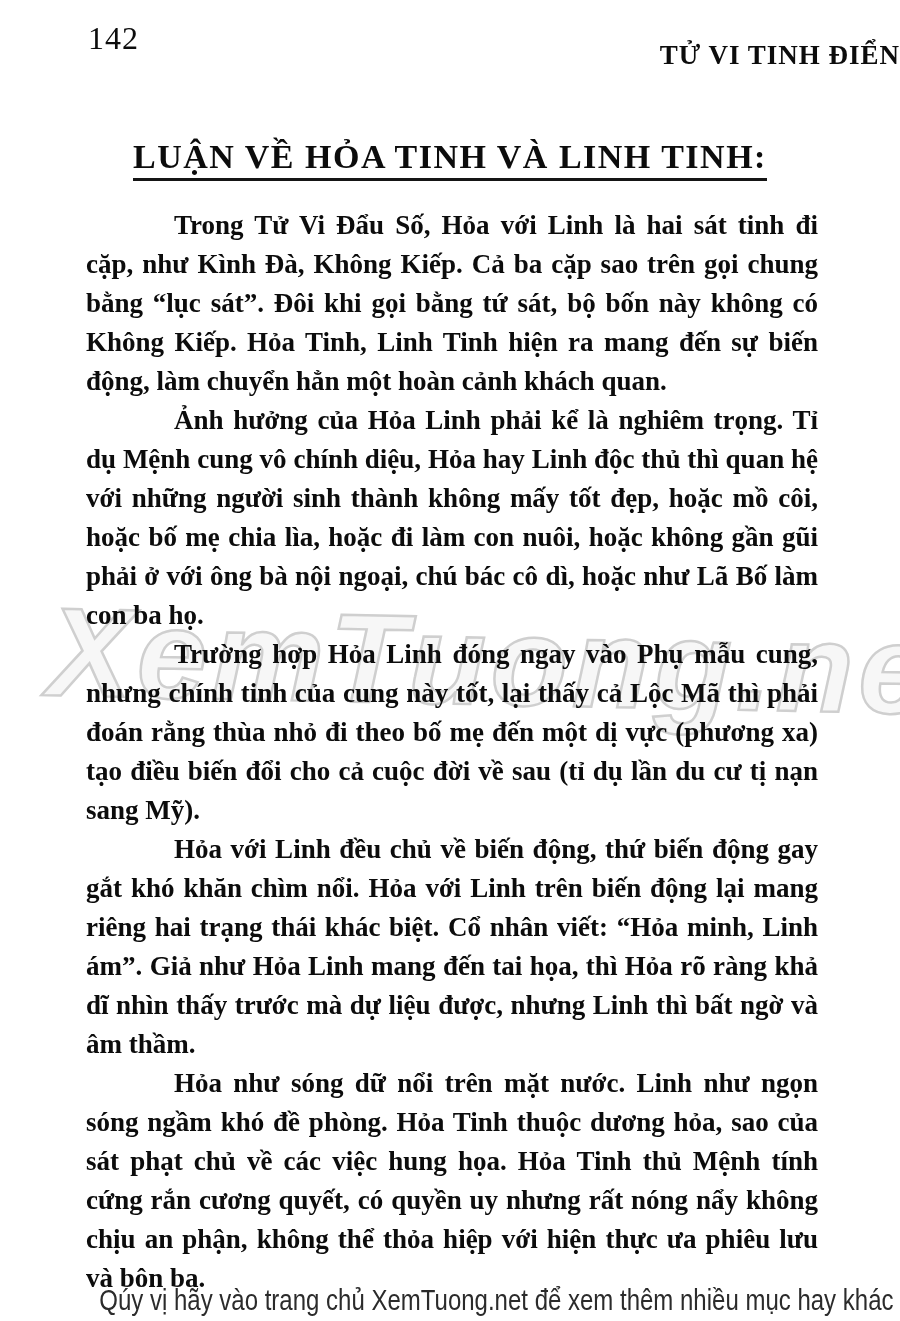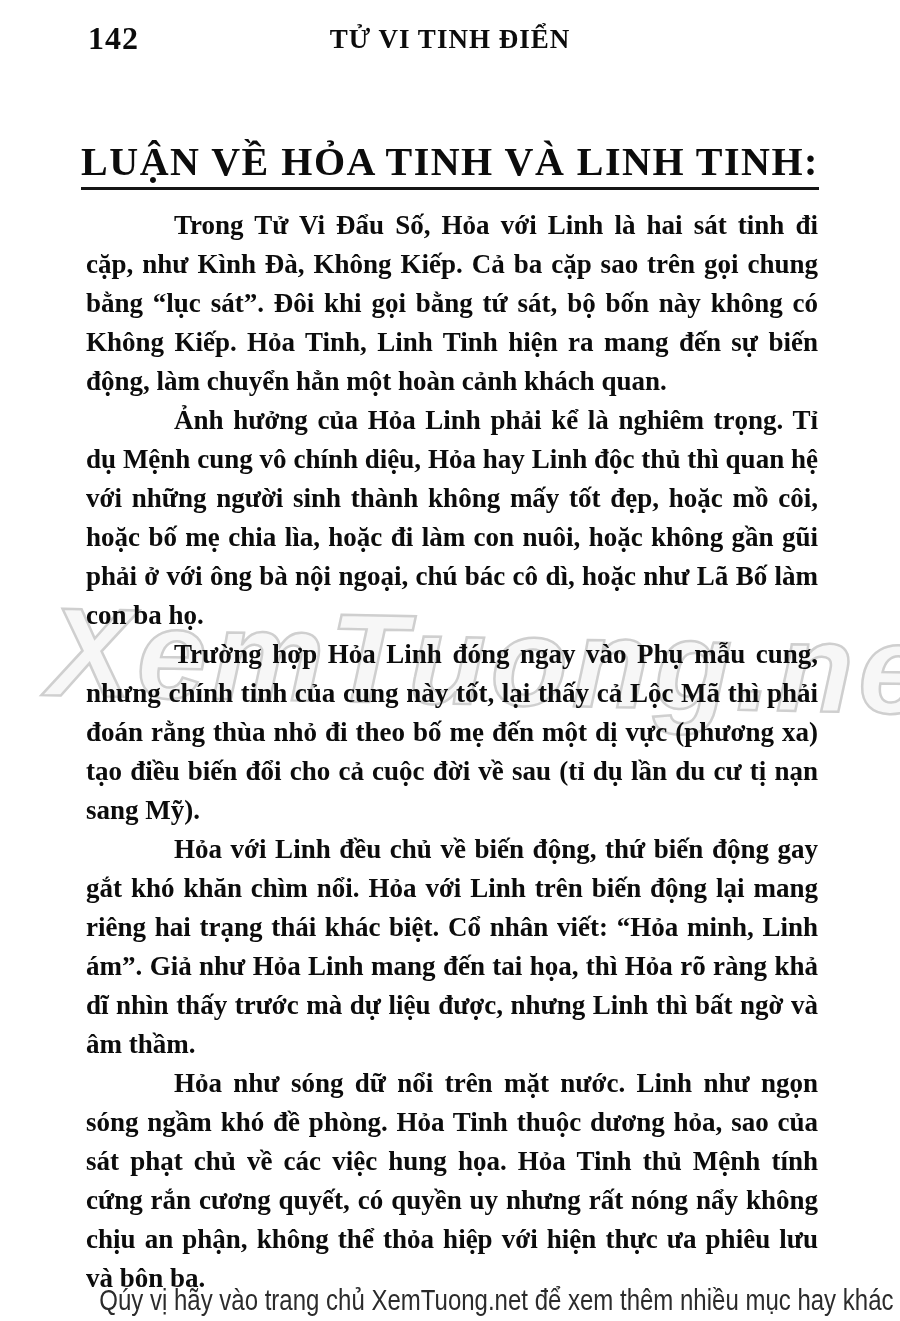--- a/index.html
+++ b/index.html
@@ -13,45 +13,45 @@
     font-family: "Liberation Serif", serif;
     color: #0c0c0c;
   }
 
   
   .page-number {
     position: absolute;
     top: 20px;
     left: 88px;
     font-size: 32px;
-    font-weight: bold;
+    font-weight: normal;
     letter-spacing: 1px;
     z-index: 2;
   }
   .running-title {
     position: absolute;
-    top: 24px;
+    top: 40px;
     left: 0;
     right: 0;
-    text-align: center;
+    text-align: right;
     font-size: 27px;
     font-weight: bold;
     letter-spacing: 1px;
     z-index: 2;
   }
 
   
   .section-title {
     position: absolute;
     top: 138px;
     left: 0;
     right: 0;
     margin: 0;
     text-align: center;
-    font-size: 40px;
+    font-size: 34px;
     font-weight: bold;
     letter-spacing: 1.5px;
     z-index: 2;
   }
   .section-title .underlined {
     border-bottom: 3px solid #151515;
     padding-bottom: 3px;
   }
 
   

